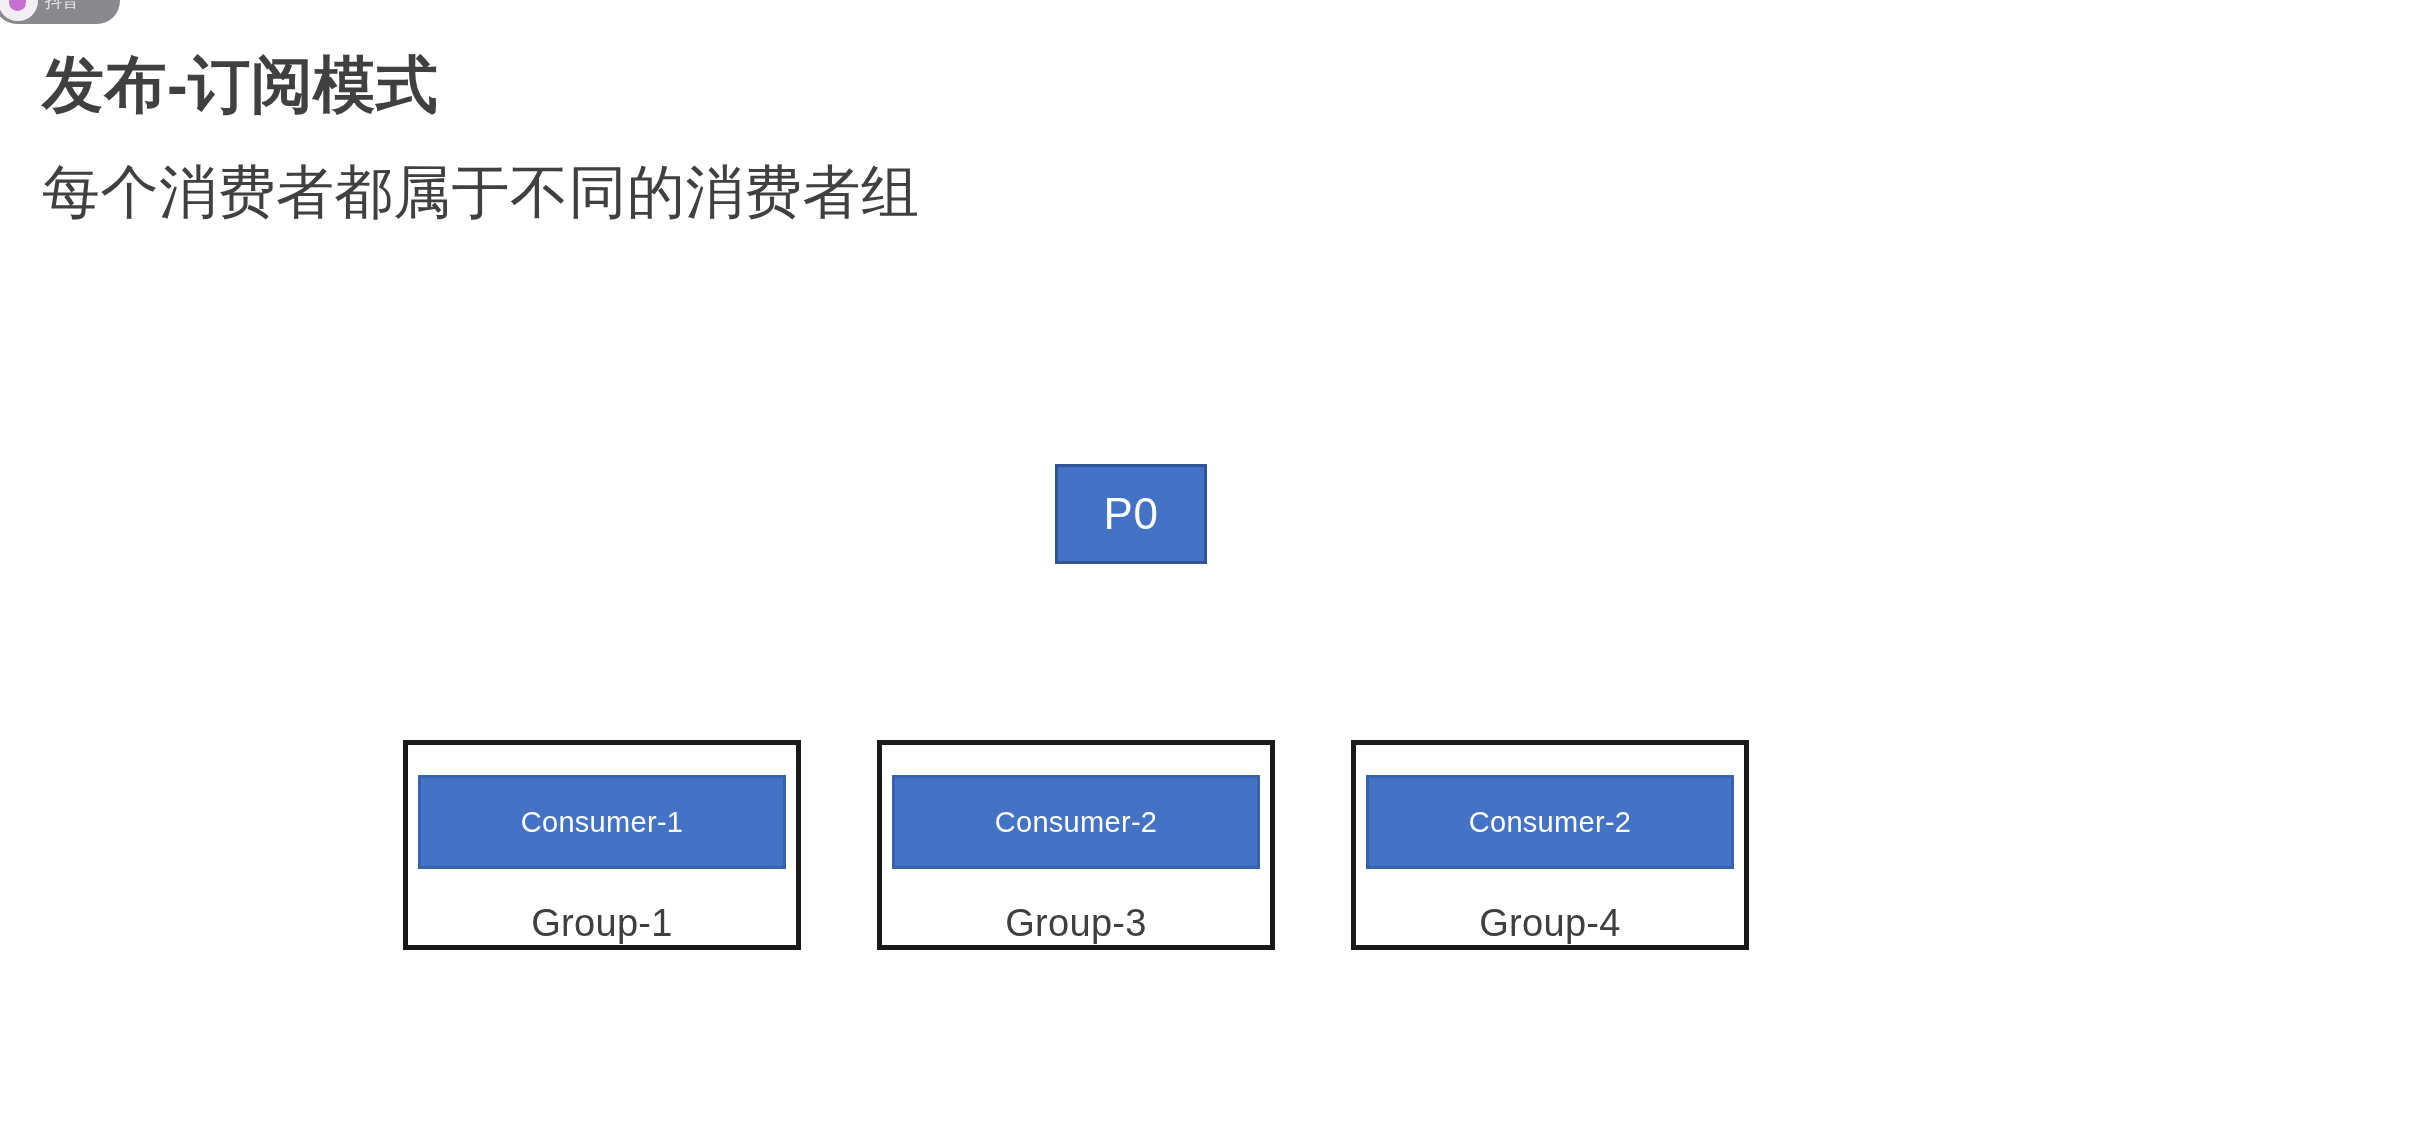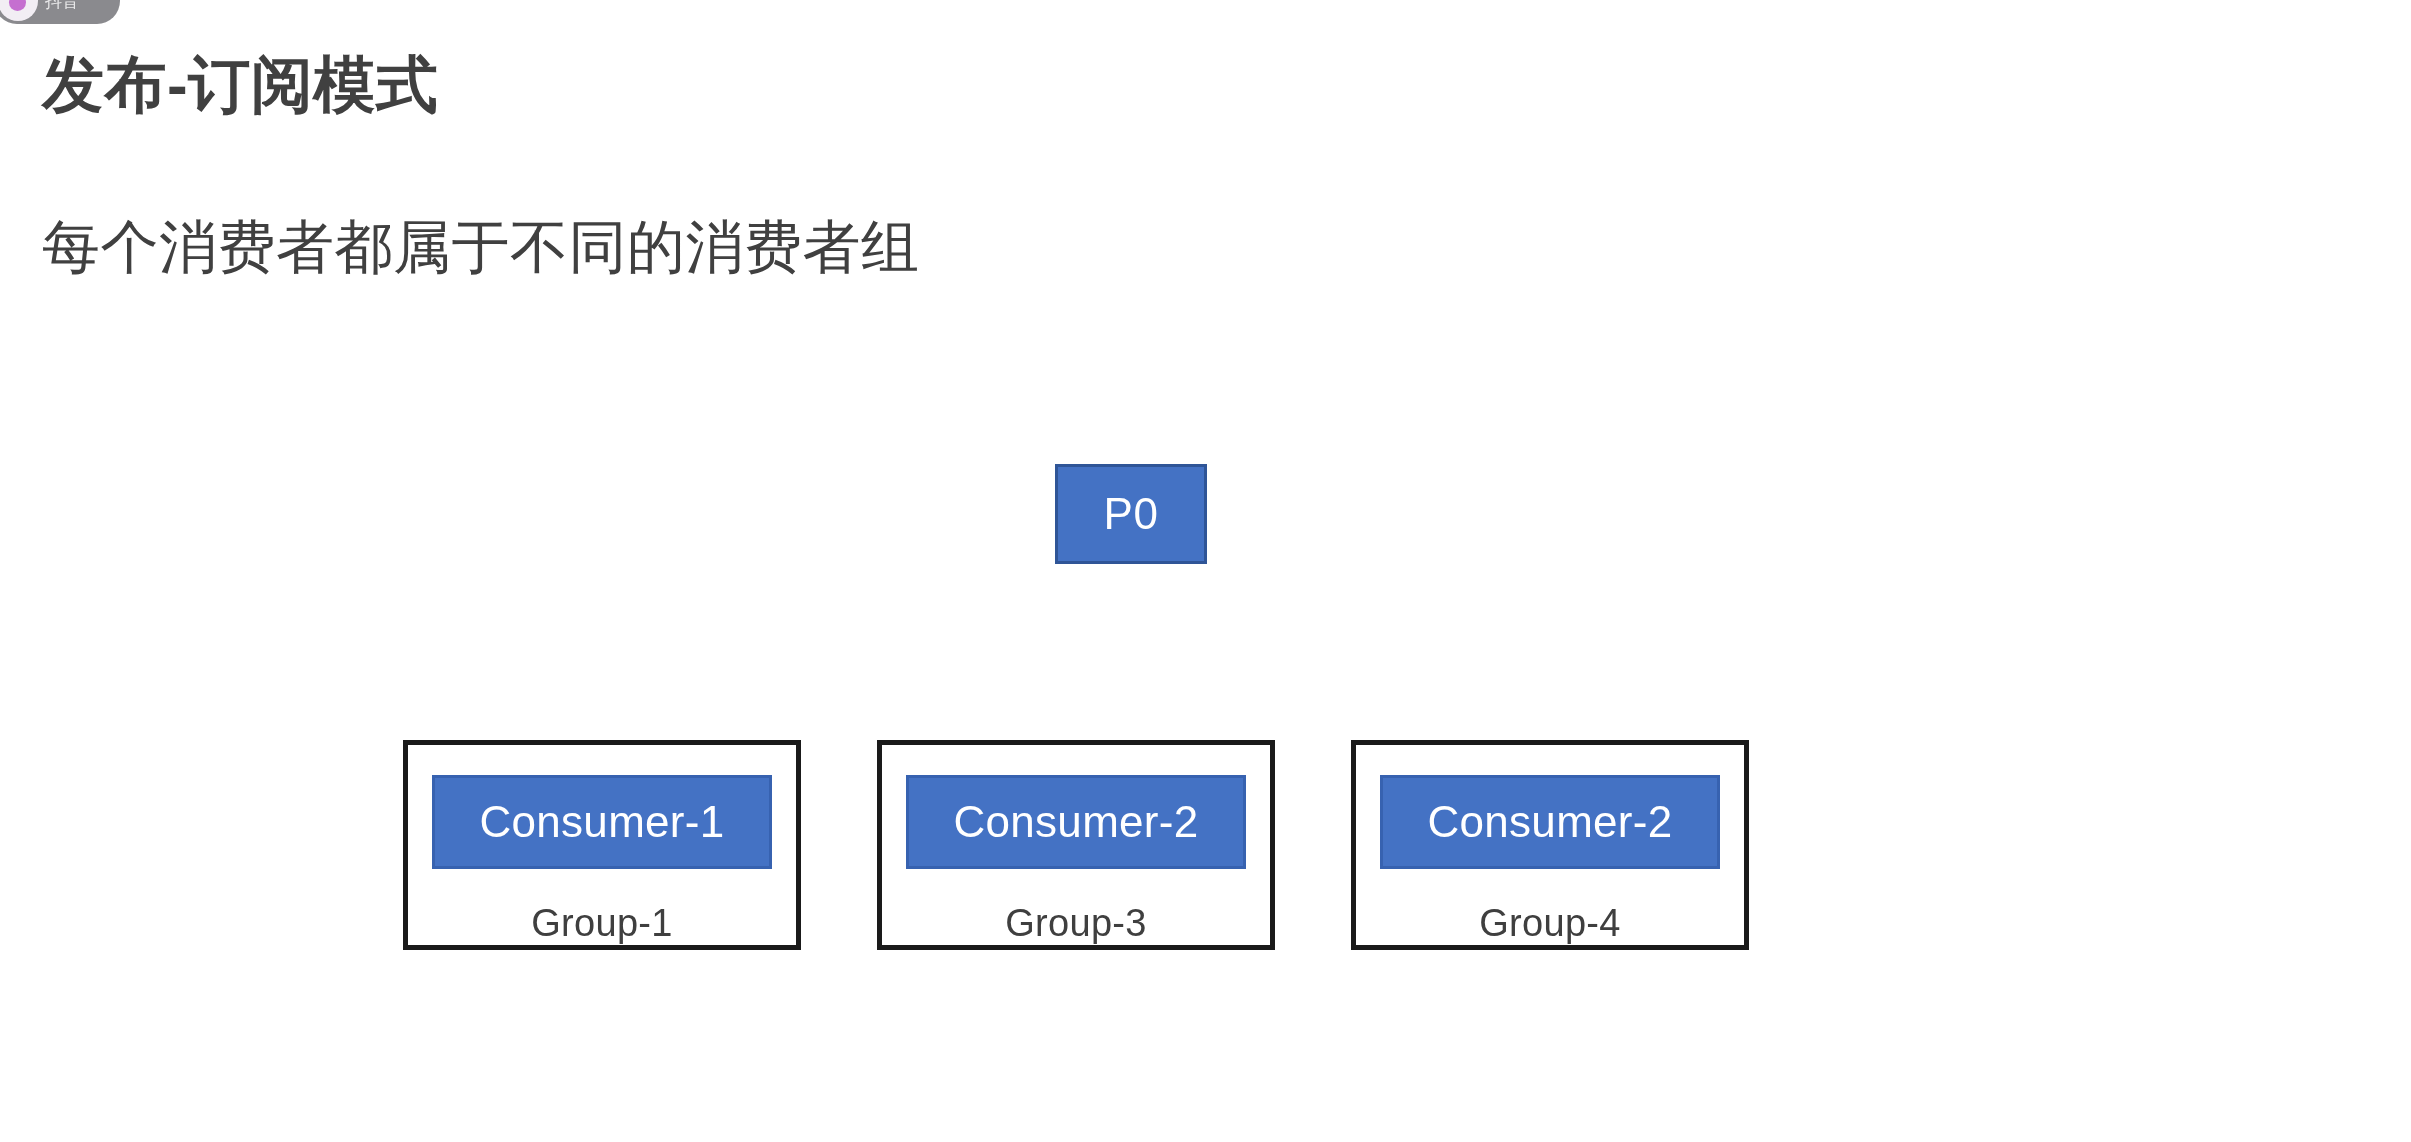--- a/index.html
+++ b/index.html
@@ -74,21 +74,21 @@
     letter-spacing: 0.5px;
     margin: 0;
     white-space: nowrap;
   }
   .slide-subtitle {
     font-size: 58px;
     line-height: 1.18;
     color: #404040;
     font-weight: 400;
     letter-spacing: 0.5px;
-    margin: 92px 0 0 0;
+    margin: 37px 0 0 0;
     white-space: nowrap;
   }
 
   
   .partition-row {
     position: absolute;
     left: 1055px;
     top: 464px;
     display: flex;
     align-items: flex-start;
@@ -124,30 +124,30 @@
     background: #ffffff;
     border: 5px solid #1a1a1a;
     box-sizing: border-box;
     display: flex;
     flex-direction: column;
     align-items: center;
     padding-top: 30px;
     box-sizing: border-box;
   }
   .consumer-box {
-    width: 340px;
+    width: 368px;
     height: 94px;
     background: #4472c4;
     border: 3px solid #3762b0;
     box-sizing: border-box;
     display: flex;
     align-items: center;
     justify-content: center;
     color: #ffffff;
-    font-size: 44px;
+    font-size: 29px;
     line-height: 1;
     letter-spacing: 0.3px;
   }
   .group-label {
     margin-top: 35px;
     color: #3f3f3f;
     font-size: 38px;
     line-height: 1;
     letter-spacing: 0.3px;
   }

